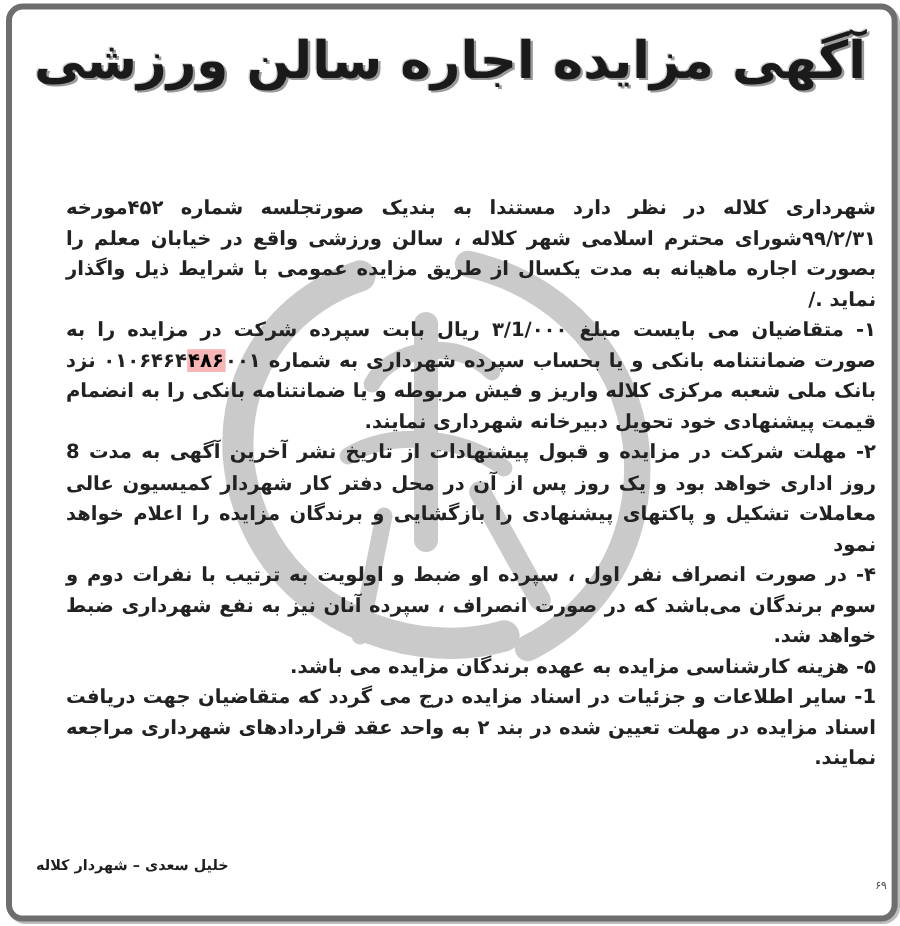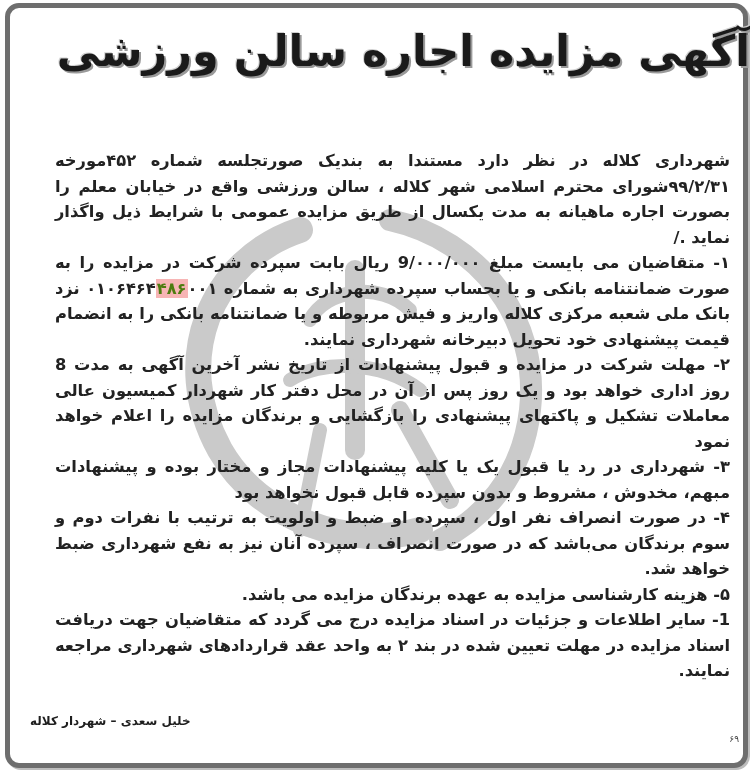--- a/index.html
+++ b/index.html
@@ -33,53 +33,53 @@
       width: 420px;
       height: 380px;
       pointer-events: none;
       z-index: 0;
     }
     .title {
       position: absolute;
       left: 0;
       right: 0;
       top: 22px;
-      text-align: right;
+      text-align: center;
       direction: rtl;
       font-weight: bold;
       font-size: 43px;
       line-height: 58px;
       color: #1a1a1a;
       text-shadow: 2px 2px 0 #9a9a9a, -1px -1px 0 #d0d0d0;
       letter-spacing: 0;
       z-index: 2;
     }
     .title div { white-space: nowrap; }
     .body-text {
       position: absolute;
       left: 55px;
       right: 20px;
-      top: 148px;
+      top: 160px;
       direction: rtl;
       text-align: justify;
       font-size: 16.3px;
       font-weight: bold;
       line-height: 25.5px;
       color: #222222;
       z-index: 2;
     }
     .body-text p {
       margin: 0;
     }
     .acct {
       white-space: nowrap;
     }
     .acct .hl {
       background: rgba(240,120,120,0.55);
-      color: #4d7c0f;
+      color: #000000;
       padding: 0 1px;
     }
     .signature {
       position: absolute;
       left: 30px;
       top: 714px;
       direction: rtl;
       font-size: 12px;
       font-weight: bold;
       color: #1e1e1e;
@@ -111,22 +111,21 @@
     <path d="M170 230 L 150 330" stroke-width="14"></path>
   </g>
 </svg>
 
 <div class="title">
   <div>آگهی مزایده اجاره سالن ورزشی</div>
 </div>
 
 <div class="body-text">
   <p>شهرداری کلاله در نظر دارد مستندا به بندیک صورتجلسه شماره ۴۵۲مورخه ۹۹/۲/۳۱شورای محترم اسلامی شهر کلاله ، سالن ورزشی واقع در خیابان معلم را بصورت اجاره ماهیانه به مدت یکسال از طریق مزایده عمومی  با شرایط ذیل واگذار نماید ./</p>
-  <p><span>۱- متقاضیان می بایست مبلغ 9/۰۰۰/۰۰۰ ریال بابت سپرده شرکت در مزایده را به صورت ضمانتنامه بانکی و یا بحساب سپرده شهرداری به شماره </span><span class="acct"><span>۰۱۰۶۴۶۴</span><span class="hl">۴۸۶</span><span>۰۰۱</span></span><span>  نزد بانک ملی شعبه مرکزی کلاله واریز و فیش مربوطه و یا ضمانتنامه بانکی را به انضمام قیمت پیشنهادی خود تحویل دبیرخانه شهرداری نمایند.</span></p>
+  <p><span>۱- متقاضیان می بایست مبلغ ۳/1/۰۰۰ ریال بابت سپرده شرکت در مزایده را به صورت ضمانتنامه بانکی و یا بحساب سپرده شهرداری به شماره </span><span class="acct"><span>۰۱۰۶۴۶۴</span><span class="hl">۴۸۶</span><span>۰۰۱</span></span><span>  نزد بانک ملی شعبه مرکزی کلاله واریز و فیش مربوطه و یا ضمانتنامه بانکی را به انضمام قیمت پیشنهادی خود تحویل دبیرخانه شهرداری نمایند.</span></p>
   <p>۲- مهلت شرکت در مزایده و قبول پیشنهادات از تاریخ نشر آخرین آگهی به مدت 8 روز اداری خواهد بود و یک روز پس از آن در محل دفتر کار شهردار کمیسیون عالی معاملات تشکیل و پاکتهای پیشنهادی را بازگشایی و برندگان مزایده را اعلام خواهد نمود</p>
-  <p>۳- شهرداری در رد یا قبول یک یا کلیه پیشنهادات مجاز و مختار بوده و پیشنهادات مبهم، مخدوش ، مشروط و بدون سپرده قابل قبول نخواهد بود</p>
   <p>۴- در صورت انصراف نفر اول ، سپرده او ضبط و اولویت به ترتیب با نفرات دوم و سوم برندگان می‌باشد که در صورت انصراف ، سپرده آنان نیز به نفع شهرداری ضبط خواهد شد.</p>
   <p>۵- هزینه کارشناسی مزایده به عهده برندگان مزایده می باشد.</p>
   <p>1- سایر اطلاعات و جزئیات در اسناد مزایده درج می گردد که متقاضیان جهت دریافت اسناد مزایده در مهلت تعیین شده در بند ۲ به واحد عقد قراردادهای شهرداری مراجعه نمایند.</p>
 </div>
 
 <div class="signature">خلیل سعدی – شهردار کلاله</div>
 <div class="page-number">۶۹</div>
 
 </body></html>

